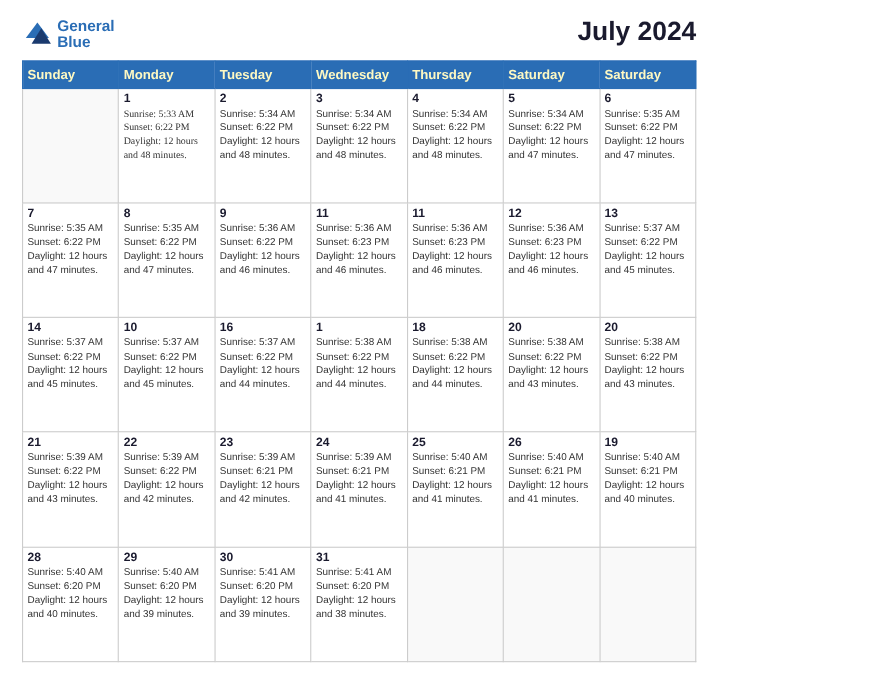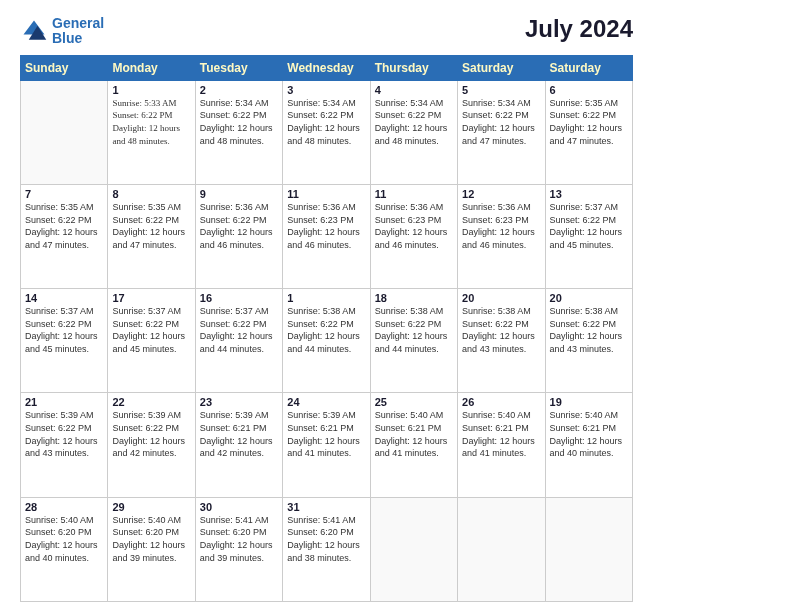--- a/index.html
+++ b/index.html
@@ -229,21 +229,21 @@
         </tr>
         <tr>
           <td>
             <span class="day-num">14</span>
             <div class="day-info" style="white-space: pre-line;">Sunrise: 5:37 AM
 Sunset: 6:22 PM
 Daylight: 12 hours
 and 45 minutes.</div>
           </td>
           <td>
-            <span class="day-num">17</span>
+            <span class="day-num">10</span>
             <div class="day-info" style="white-space: pre-line;">Sunrise: 5:37 AM
 Sunset: 6:22 PM
 Daylight: 12 hours
 and 45 minutes.</div>
           </td>
           <td>
             <span class="day-num">16</span>
             <div class="day-info" style="white-space: pre-line;">Sunrise: 5:37 AM
 Sunset: 6:22 PM
 Daylight: 12 hours

